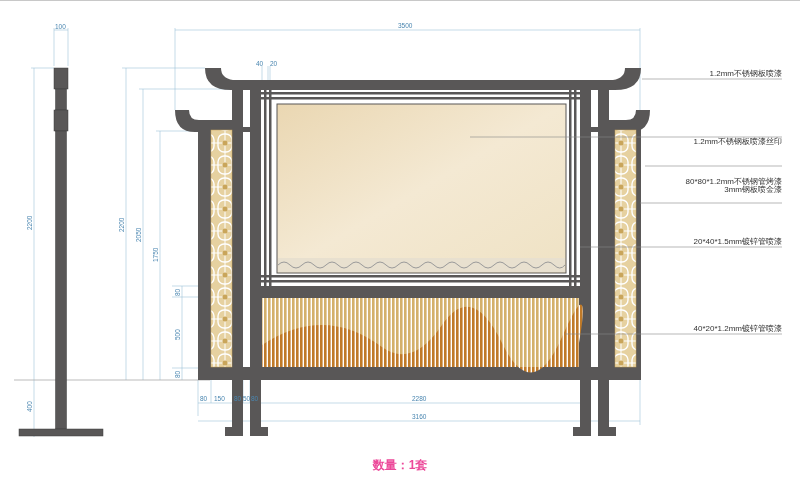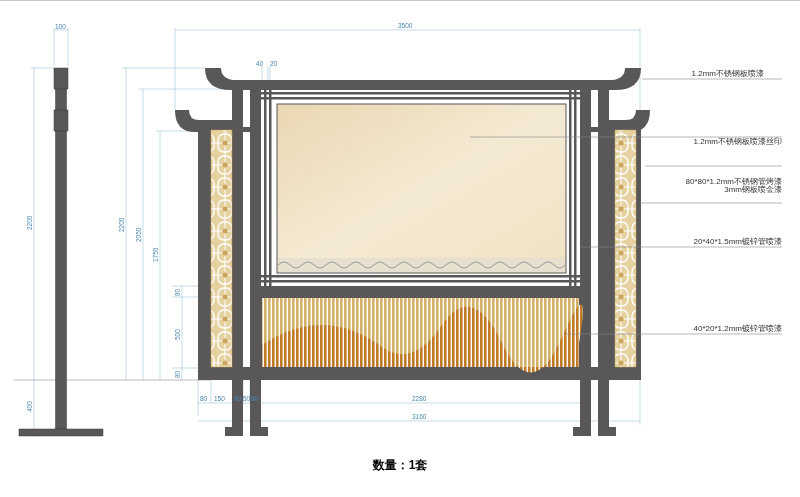--- a/index.html
+++ b/index.html
@@ -1,21 +1,21 @@
 <!DOCTYPE html>
 <html><head>
 <meta charset="utf-8">
 <style>
   html,body{margin:0;padding:0;background:#fff;}
   body{width:800px;height:497px;position:relative;overflow:hidden;font-family:"Liberation Sans",sans-serif;}
   #topline{position:absolute;left:0;top:0;width:800px;height:1px;background:#c8c8c8;}
   svg{position:absolute;left:0;top:0;}
   .dim{fill:#4a86b0;font-size:6.5px;font-family:"Liberation Sans",sans-serif;}
   .lbl{position:absolute;font-size:8px;color:#333;white-space:nowrap;text-align:right;}
-  .qty{position:absolute;left:0;width:800px;top:457px;text-align:center;color:#000000;font-weight:bold;font-size:12px;}
+  .qty{position:absolute;left:0;width:800px;top:457px;text-align:center;color:#ec4899;font-weight:bold;font-size:12px;}
 </style>
 </head>
 <body>
 
 <div id="topline"></div>
 
 <svg width="800" height="497" viewBox="0 0 800 497">
   <defs>
     <pattern id="lattice" width="18" height="22" patternUnits="userSpaceOnUse">
       <rect width="18" height="22" fill="#e6d1a0"></rect>
@@ -161,20 +161,20 @@
     <text x="200" y="401">80</text>
     <text x="214" y="401">150</text>
     <text x="234" y="401">80</text>
     <text x="243" y="401">50</text>
     <text x="251" y="401">80</text>
     <text x="412" y="401">2280</text>
     <text x="412" y="419">3160</text>
   </g>
 </svg>
 
-<div class="lbl" style="right:36px;top:68px;">1.2mm不锈钢板喷漆</div>
+<div class="lbl" style="right:18px;top:68px;">1.2mm不锈钢板喷漆</div>
 <div class="lbl" style="right:18px;top:136px;">1.2mm不锈钢板喷漆丝印</div>
 <div class="lbl" style="right:18px;top:155px;margin-top:21px;">80*80*1.2mm不锈钢管烤漆</div>
 <div class="lbl" style="right:18px;top:184px;">3mm钢板喷金漆</div>
 <div class="lbl" style="right:18px;top:236px;text-align:center;">20*40*1.5mm镀锌管喷漆</div>
 <div class="lbl" style="right:18px;top:323px;">40*20*1.2mm镀锌管喷漆</div>
 
 <div class="qty">数量：1套</div>
 
 </body></html>

